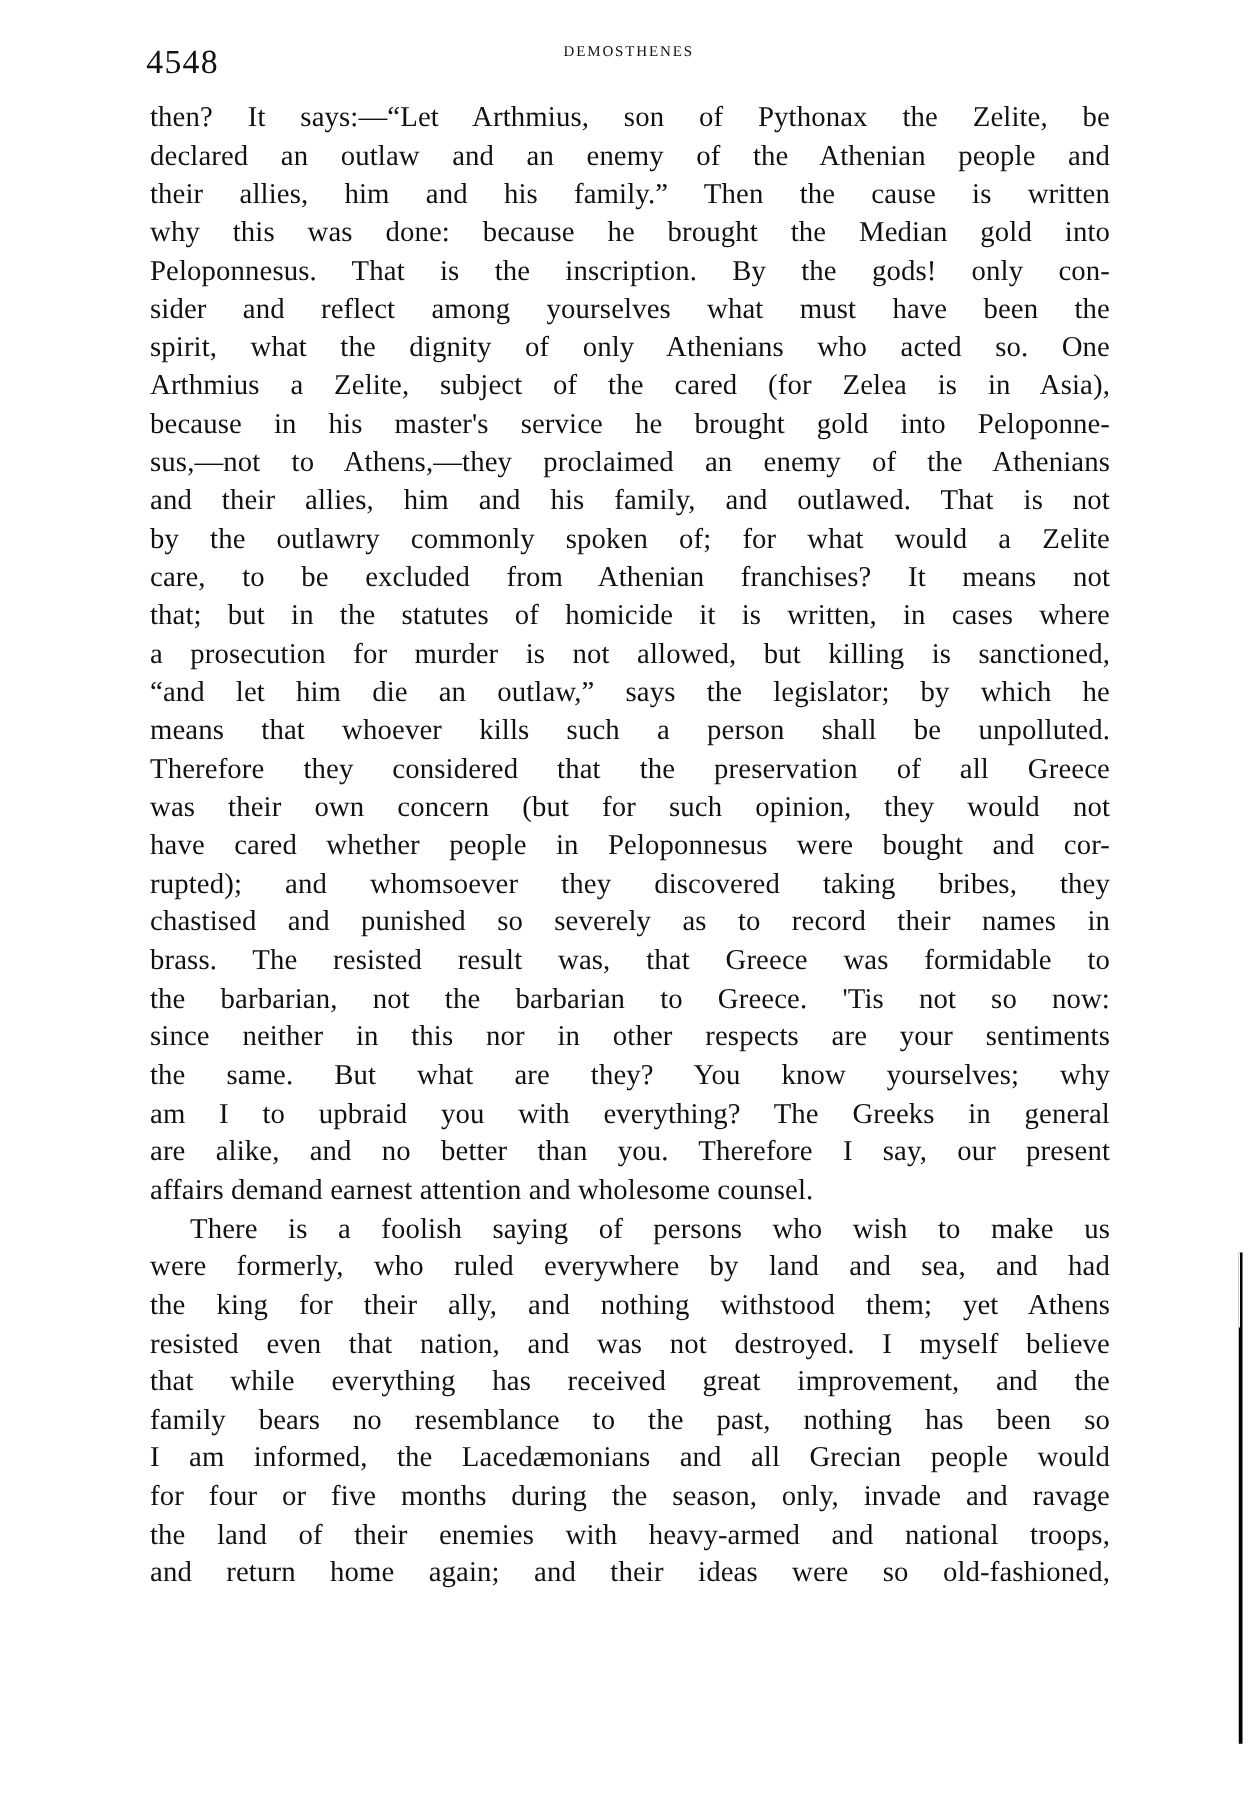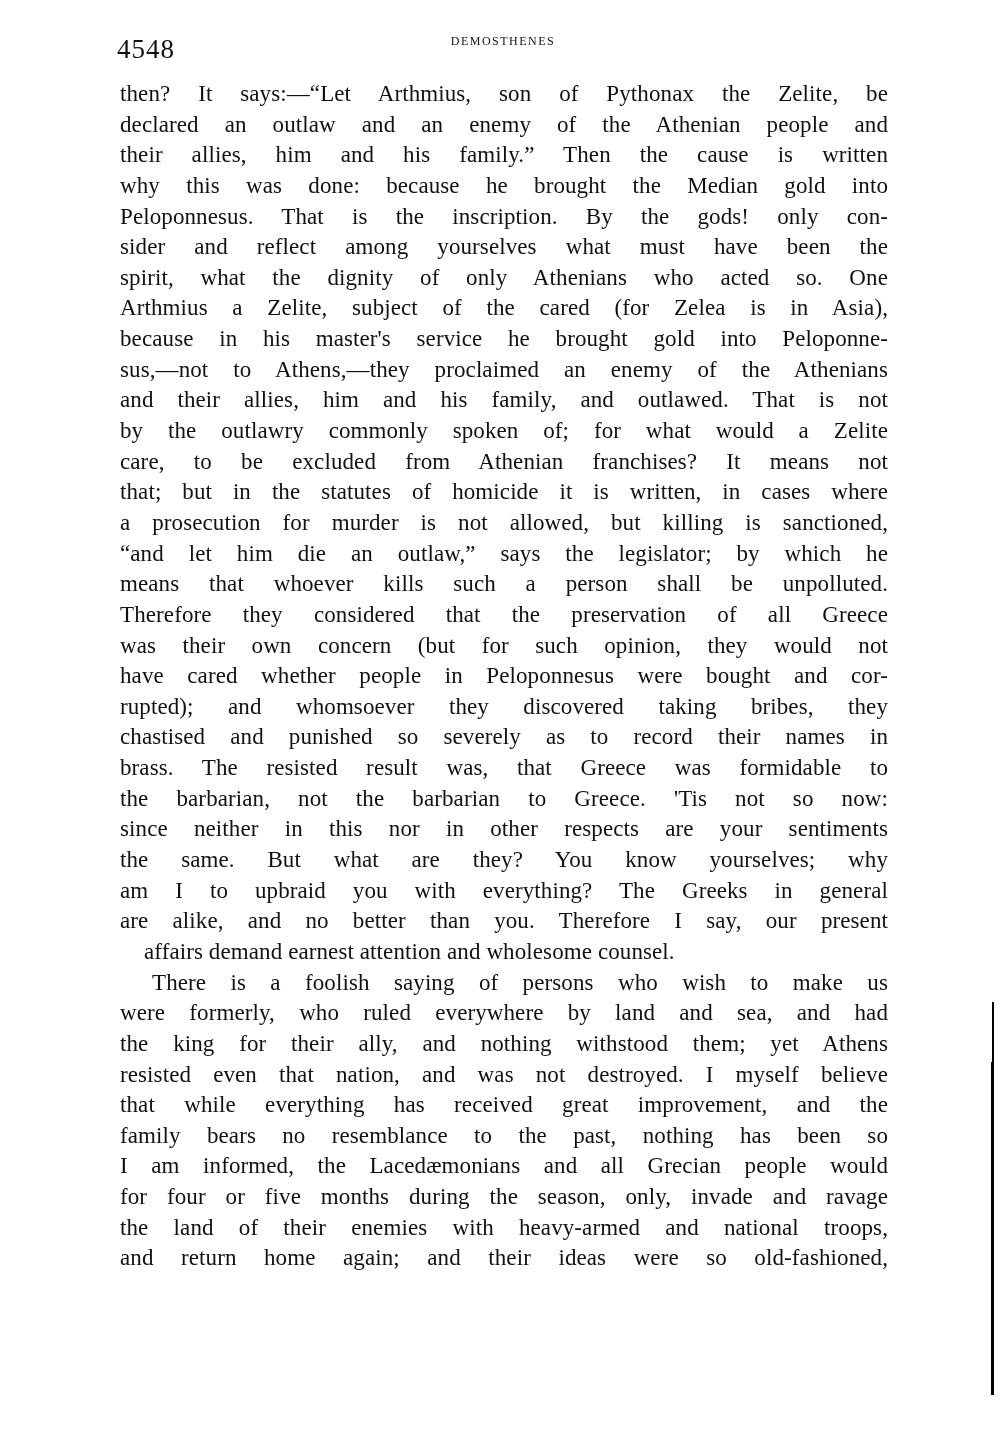--- a/index.html
+++ b/index.html
@@ -44,21 +44,20 @@
       height: 30.65px;
       line-height: 30.65px;
       font-size: 23px;
       white-space: nowrap;
       text-align: justify;
       text-align-last: justify;
       letter-spacing: 0.1px;
     }
     .line.last {
       text-align-last: left;
-      margin-left: 24px;
     }
     .line.indent {
       padding-left: 32px;
     }
     .edge-bar {
       position: absolute;
       left: 991px;
       top: 1002px;
       width: 3px;
       height: 393px;

